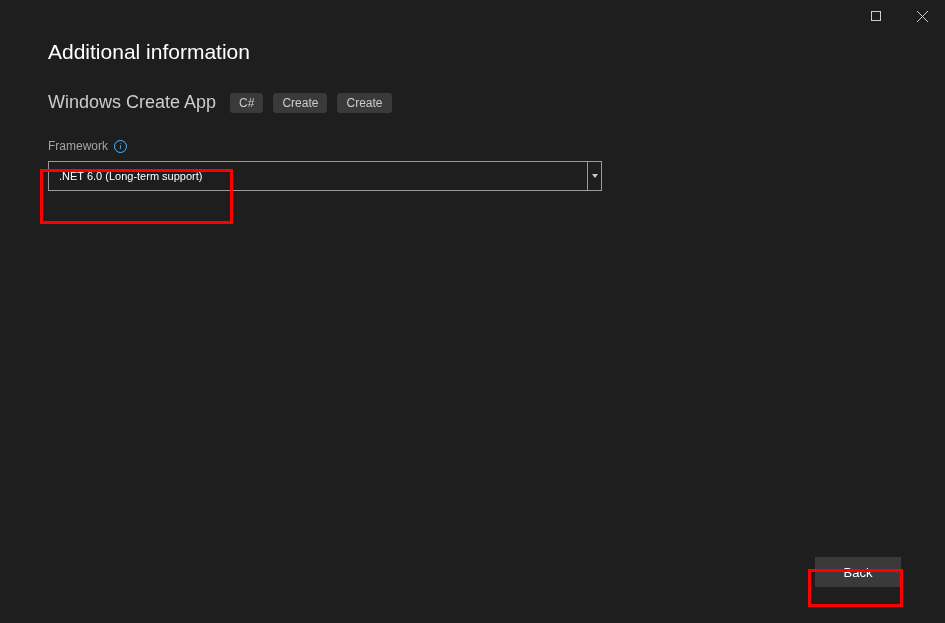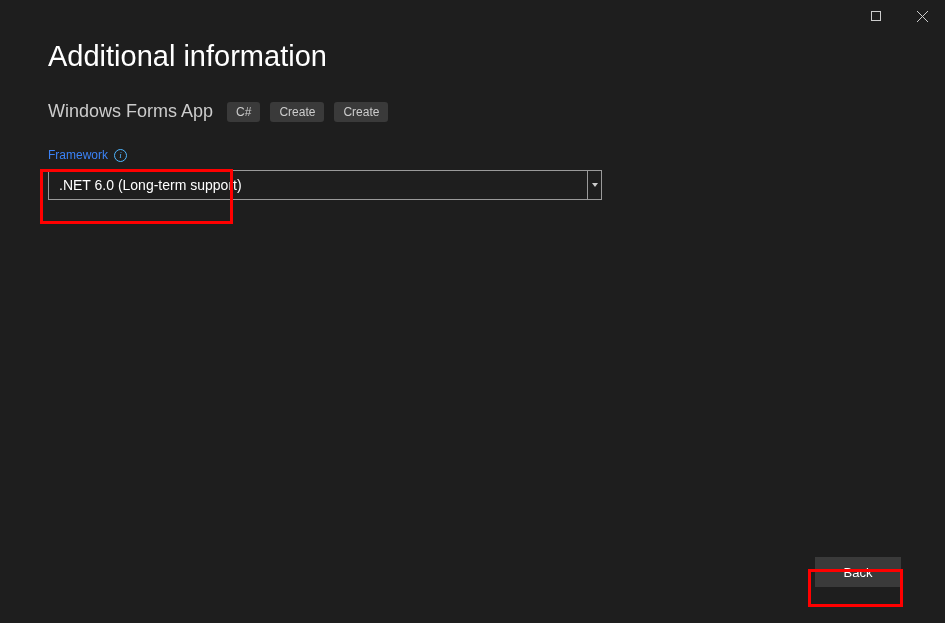--- a/index.html
+++ b/index.html
@@ -33,21 +33,21 @@
       cursor: pointer;
     }
     .titlebar-btn svg {
       stroke: #cccccc;
       fill: none;
     }
     .content {
       padding: 40px 48px 0 48px;
     }
     .page-title {
-      font-size: 29px;
+      font-size: 21px;
       font-weight: 350;
       color: #ffffff;
       margin-bottom: 28px;
     }
     .app-row {
       display: flex;
       align-items: center;
       gap: 10px;
       margin-bottom: 26px;
     }
@@ -65,21 +65,21 @@
       border-radius: 3px;
     }
     .field-label-row {
       display: flex;
       align-items: center;
       gap: 6px;
       margin-bottom: 8px;
     }
     .field-label {
       font-size: 12px;
-      color: #3b82f6;
+      color: #a3a3a3;
     }
     .info-icon {
       width: 13px;
       height: 13px;
       border: 1px solid #4fb6ff;
       border-radius: 50%;
       display: flex;
       align-items: center;
       justify-content: center;
       font-size: 9px;
@@ -98,21 +98,21 @@
       height: 100%;
       border: 1px solid #9a9a9a;
       background: #1e1e1e;
       display: flex;
       align-items: center;
       position: relative;
     }
     .select-value {
       flex: 1;
       padding-left: 10px;
-      font-size: 14px;
+      font-size: 11px;
       color: #ffffff;
     }
     .select-arrow {
       width: 14px;
       height: 100%;
       border-left: 1px solid #9a9a9a;
       display: flex;
       align-items: center;
       justify-content: center;
     }
@@ -178,21 +178,21 @@
       <line x1="0" y1="0" x2="11" y2="11" stroke-width="1"></line>
       <line x1="11" y1="0" x2="0" y2="11" stroke-width="1"></line>
     </svg>
   </div>
 </div>
 
 <div class="content">
   <h1 class="page-title">Additional information</h1>
 
   <div class="app-row">
-    <span class="app-name">Windows Forms App</span>
+    <span class="app-name">Windows Create App</span>
     <span class="tag">C#</span>
     <span class="tag">Create</span>
     <span class="tag">Create</span>
   </div>
 
   <div class="field-label-row">
     <span class="field-label">Framework</span>
     <span class="info-icon">i</span>
   </div>
 

